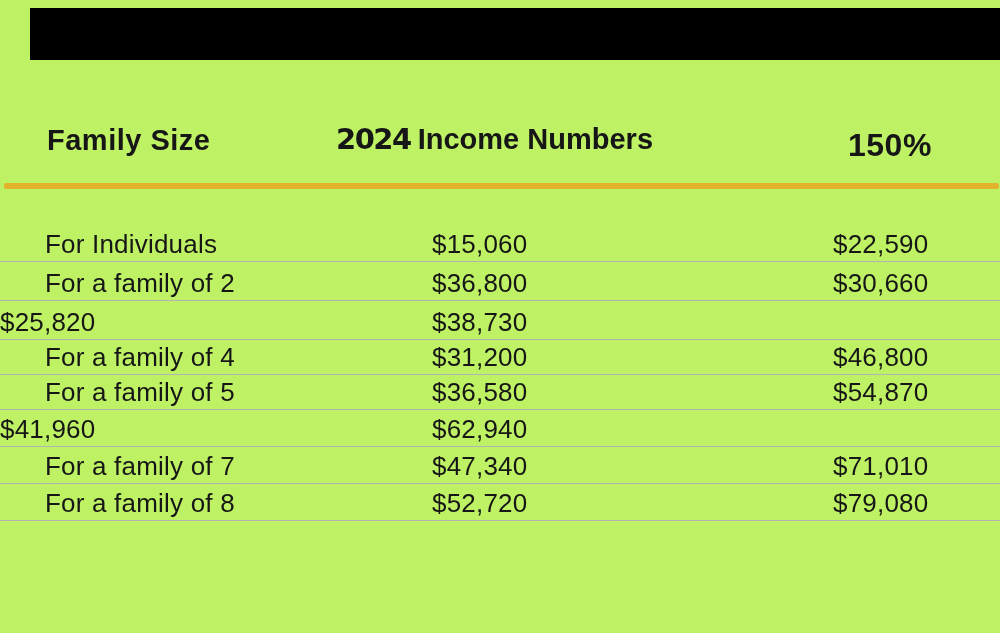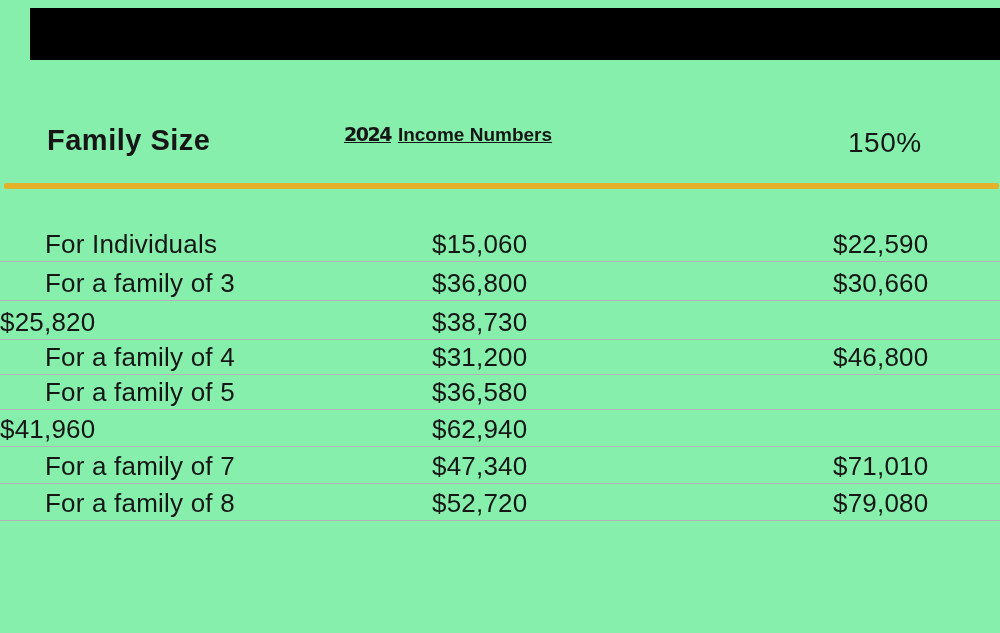--- a/index.html
+++ b/index.html
@@ -1,49 +1,49 @@
 <!DOCTYPE html>
 <html><head>
 <meta charset="utf-8">
 <style>
   html, body { margin:0; padding:0; background:#ffffff; }
   #canvas {
     position: relative;
     width: 1000px;
     height: 633px;
-    background: #86efac;
+    background: #bef264;
     overflow: hidden;
     font-family: "Liberation Sans", sans-serif;
     color: #161616;
   }
   .topbar {
     position: absolute;
     top: 8px; left: 30px;
     width: 970px; height: 52px;
     background: #000000;
   }
   .hdr { position: absolute; white-space: nowrap; line-height: 1; }
   .hdr-c1 {
     left: 47px; top: 126px;
     font-size: 29px; font-weight: 700;
     letter-spacing: 0.5px;
   }
   .hdr-c2 {
-    left: 344px; top: 125px;
-    font-size: 19px; font-weight: 700; text-decoration: underline;
+    left: 336px; top: 125px;
+    font-size: 29px; font-weight: 700;
   }
   .hdr-c2 .year {
     font-weight: 700;
     font-family: "DejaVu Sans", sans-serif;
     letter-spacing: -1.5px;
     margin-right: 7px;
   }
   .hdr-c3 {
     left: 848px; top: 129px;
-    font-size: 28px; font-weight: 400;
+    font-size: 32px; font-weight: 700;
     letter-spacing: 0.5px;
   }
   .divider {
     position: absolute;
     left: 4px; top: 183px;
     width: 995px; height: 6px;
     background: #E2B22A;
     border-radius: 2px;
   }
   .rows {
@@ -86,36 +86,37 @@
 
   <div class="divider"></div>
 
   <div class="rows">
     <div class="row">
       <span class="cell c1">For Individuals</span>
       <span class="cell c2">$15,060</span>
       <span class="cell c3">$22,590</span>
     </div>
     <div class="row">
-      <span class="cell c1">For a family of 3</span>
+      <span class="cell c1">For a family of 2</span>
       <span class="cell c2">$36,800</span>
       <span class="cell c3">$30,660</span>
     </div>
     <div class="row">
       <span class="cell c2">$25,820</span>
       <span class="cell c3">$38,730</span>
     </div>
     <div class="row">
       <span class="cell c1">For a family of 4</span>
       <span class="cell c2">$31,200</span>
       <span class="cell c3">$46,800</span>
     </div>
     <div class="row">
       <span class="cell c1">For a family of 5</span>
       <span class="cell c2">$36,580</span>
+      <span class="cell c3">$54,870</span>
     </div>
     <div class="row">
       <span class="cell c2">$41,960</span>
       <span class="cell c3">$62,940</span>
     </div>
     <div class="row">
       <span class="cell c1">For a family of 7</span>
       <span class="cell c2">$47,340</span>
       <span class="cell c3">$71,010</span>
     </div>

